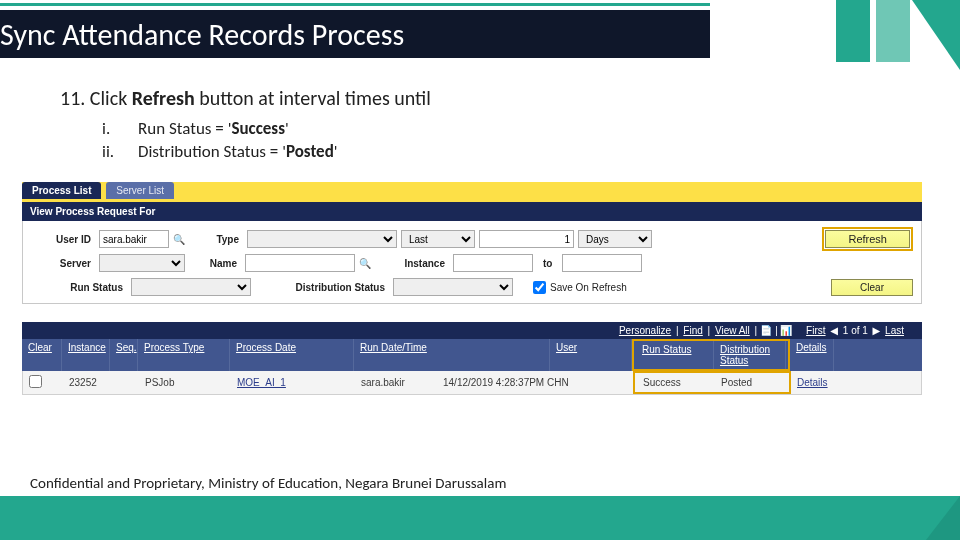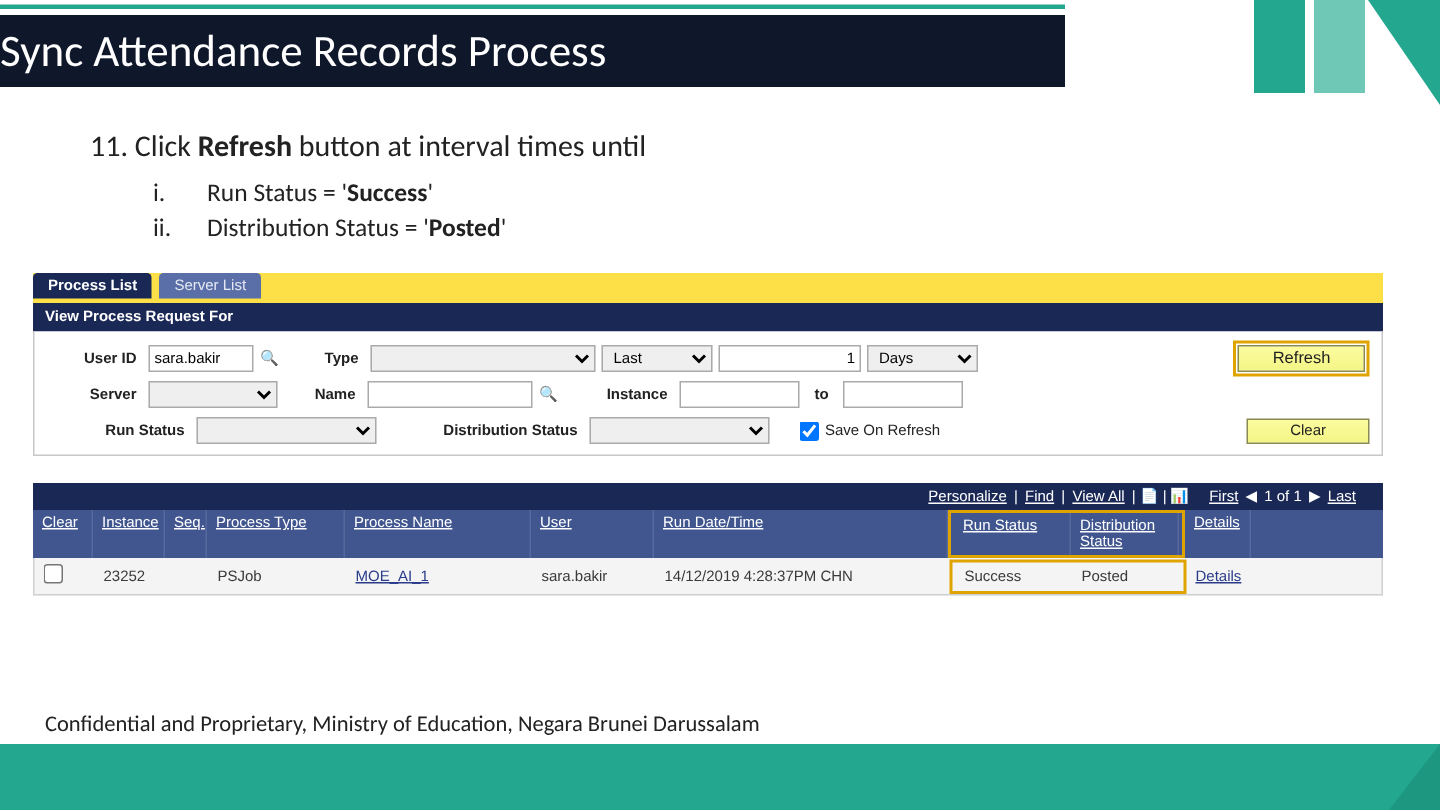--- a/index.html
+++ b/index.html
@@ -217,23 +217,23 @@
     &nbsp;&nbsp;&nbsp;<span>First</span> ◀
     <span style="text-decoration:none">1 of 1</span>
     ▶ <span>Last</span>
   </div>
 
   <div class="grid-head">
     <div class="cell w-sel">Clear</div>
     <div class="cell w-inst">Instance</div>
     <div class="cell w-seq">Seq.</div>
     <div class="cell w-ptype">Process Type</div>
-    <div class="cell w-pname">Process Name</div>
+    <div class="cell w-pname">Process Date</div>
+    <div class="cell w-rdt">Run Date/Time</div>
     <div class="cell w-user">User</div>
-    <div class="cell w-rdt">Run Date/Time</div>
     <div class="hi-box">
       <div class="cell w-rs" style="background:#41568f">Run Status</div>
       <div class="cell w-ds" style="background:#41568f">Distribution Status</div>
     </div>
     <div class="cell w-det">Details</div>
   </div>
 
   <div class="grid-row">
     <div class="cell w-sel"><input type="checkbox" style=""></div>
     <div class="cell w-inst">23252</div>

